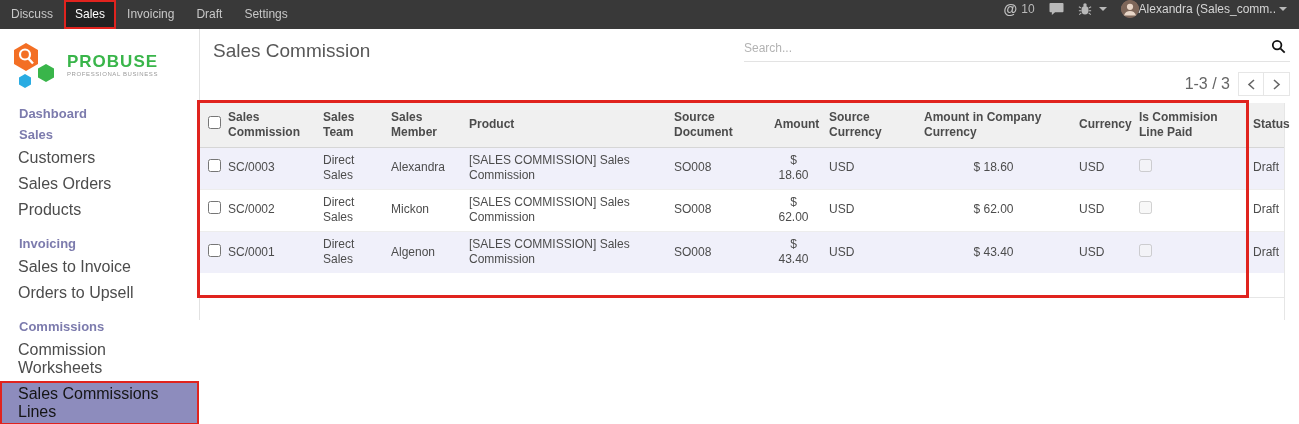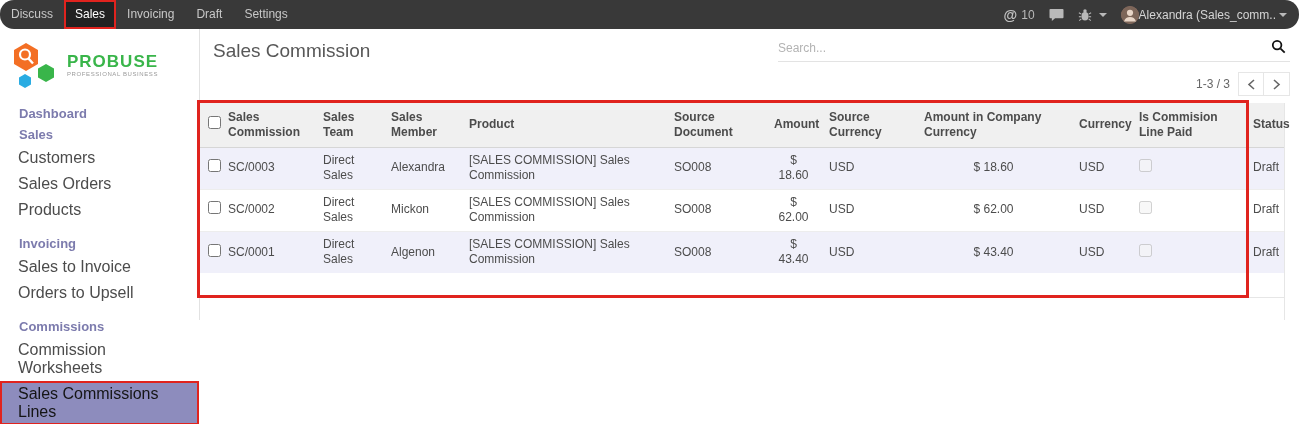--- a/index.html
+++ b/index.html
@@ -6,21 +6,21 @@
   body {
     font-family: "Liberation Sans", sans-serif;
     width: 1299px; height: 424px;
     background: #fff; overflow: hidden;
   }
   .app { width: 1299px; height: 424px; position: relative; background:#fff; }
 
   
   .topbar {
     height: 29px; background: #393939; color: #c8c8c8;
-    display: flex; align-items: center; font-size: 12px; border-radius: 14px;
+    display: flex; align-items: flex-start; font-size: 12px;
   }
   .menu-item {
     padding: 0 11px; line-height: 29px; cursor: pointer; white-space: nowrap;
   }
   .menu-item.active {
     background: #222; color: #fff;
     box-shadow: inset 0 0 0 2px #e0231e;
   }
   .topbar-right {
     margin-left: auto; display: flex; align-items: center; gap: 14px;
@@ -61,32 +61,32 @@
     box-shadow: inset 0 0 0 2px #e0231e;
   }
 
   
   main { flex: 1; position: relative; background: #fff; }
   .page-title {
     position: absolute; left: 13px; top: 11px;
     font-size: 19px; font-weight: 400; color: #585858;
   }
   .search-box {
-    position: absolute; left: 578px; right: 9px; top: 6px; height: 27px;
+    position: absolute; left: 544px; right: 9px; top: 6px; height: 27px;
     border-bottom: 1px solid #e3e3e3; display: flex; align-items: center;
   }
   .search-box input {
     flex: 1; border: none; outline: none; font-size: 12px; color: #444;
     font-family: "Liberation Sans", sans-serif; background: transparent;
   }
   .search-box input::placeholder { color: #b3b3b3; }
   .search-btn { background: none; border: none; cursor: pointer; padding: 2px 4px; }
   .pager {
     position: absolute; right: 9px; top: 43px; display: flex;
-    align-items: center; gap: 8px; color: #666; font-size: 12px;
+    align-items: center; gap: 8px; color: #666; font-size: 16px;
   }
   .pager-btns { display: flex; }
   .pager-btn {
     width: 26px; height: 24px; background: #fff; border: 1px solid #e6e6e6;
     display: flex; align-items: center; justify-content: center; cursor: pointer; color:#777;
   }
   .pager-btn + .pager-btn { border-left: none; }
 
   
   .table-area {

